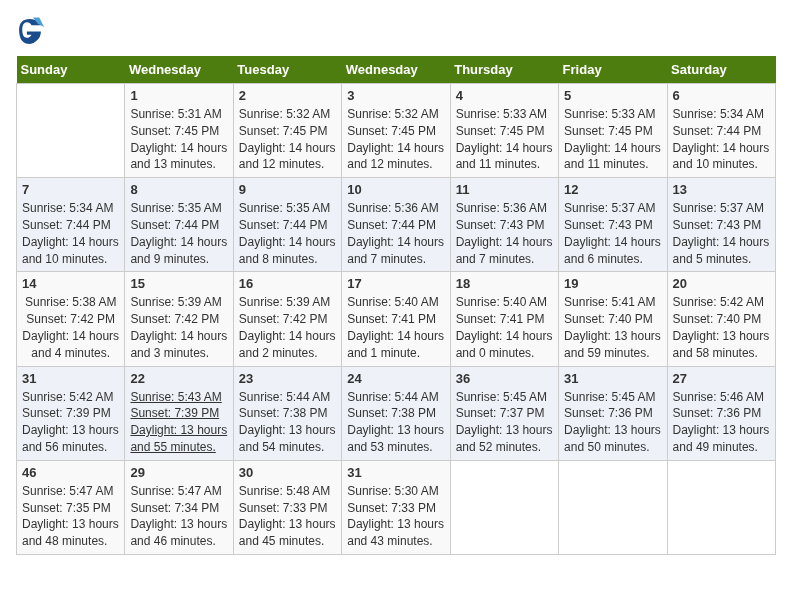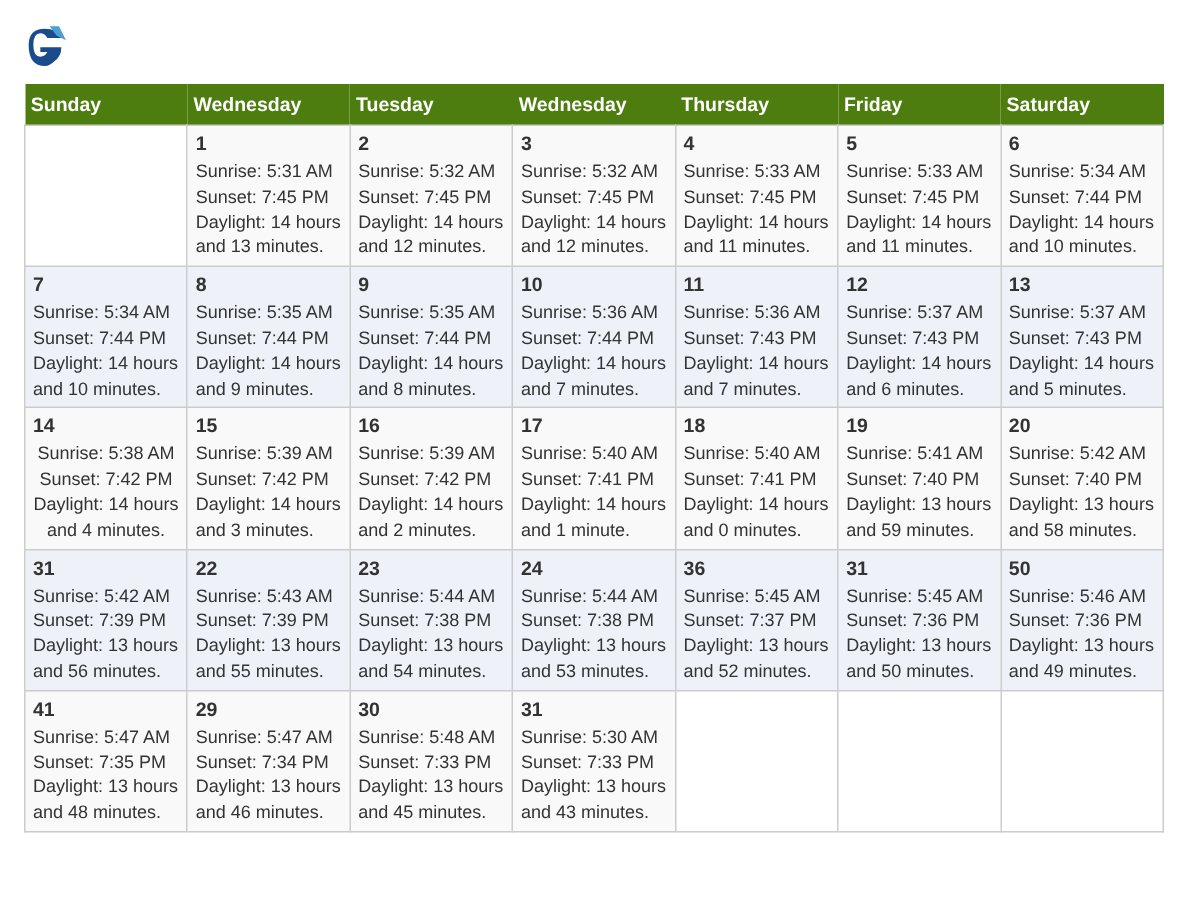--- a/index.html
+++ b/index.html
@@ -268,21 +268,21 @@
       <tr>
         <td>
           <span class="day-number">31</span>
           <div class="day-info" style="white-space: pre-line;">Sunrise: 5:42 AM
 Sunset: 7:39 PM
 Daylight: 13 hours
 and 56 minutes.</div>
         </td>
         <td>
           <span class="day-number">22</span>
-          <div class="day-info" style="white-space: pre-line;">Sunrise: 5:43 AM
+          <div class="day-info" style="white-space: pre-line; text-decoration: underline;">Sunrise: 5:43 AM
 Sunset: 7:39 PM
 Daylight: 13 hours
 and 55 minutes.</div>
         </td>
         <td>
           <span class="day-number">23</span>
           <div class="day-info" style="white-space: pre-line;">Sunrise: 5:44 AM
 Sunset: 7:38 PM
 Daylight: 13 hours
 and 54 minutes.</div>
@@ -302,30 +302,30 @@
 and 52 minutes.</div>
         </td>
         <td>
           <span class="day-number">31</span>
           <div class="day-info" style="white-space: pre-line;">Sunrise: 5:45 AM
 Sunset: 7:36 PM
 Daylight: 13 hours
 and 50 minutes.</div>
         </td>
         <td>
-          <span class="day-number">50</span>
+          <span class="day-number">27</span>
           <div class="day-info" style="white-space: pre-line;">Sunrise: 5:46 AM
 Sunset: 7:36 PM
 Daylight: 13 hours
 and 49 minutes.</div>
         </td>
       </tr>
       <tr>
         <td>
-          <span class="day-number">41</span>
+          <span class="day-number">46</span>
           <div class="day-info" style="white-space: pre-line;">Sunrise: 5:47 AM
 Sunset: 7:35 PM
 Daylight: 13 hours
 and 48 minutes.</div>
         </td>
         <td>
           <span class="day-number">29</span>
           <div class="day-info" style="white-space: pre-line;">Sunrise: 5:47 AM
 Sunset: 7:34 PM
 Daylight: 13 hours

